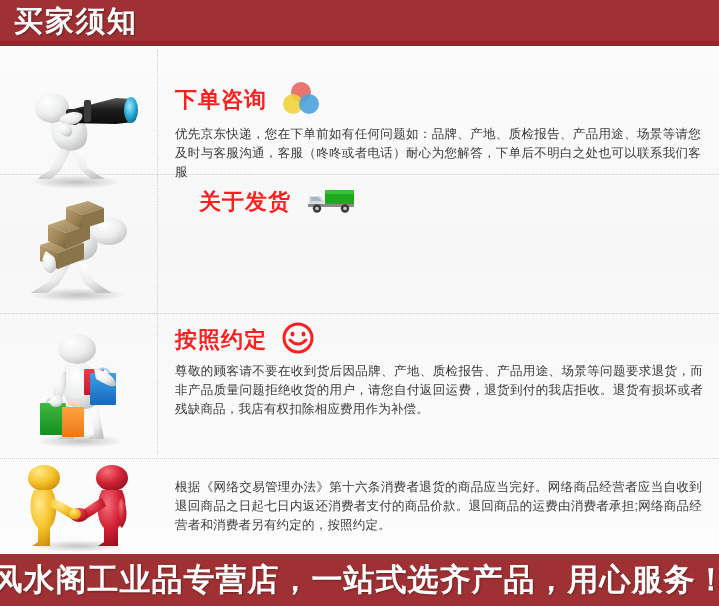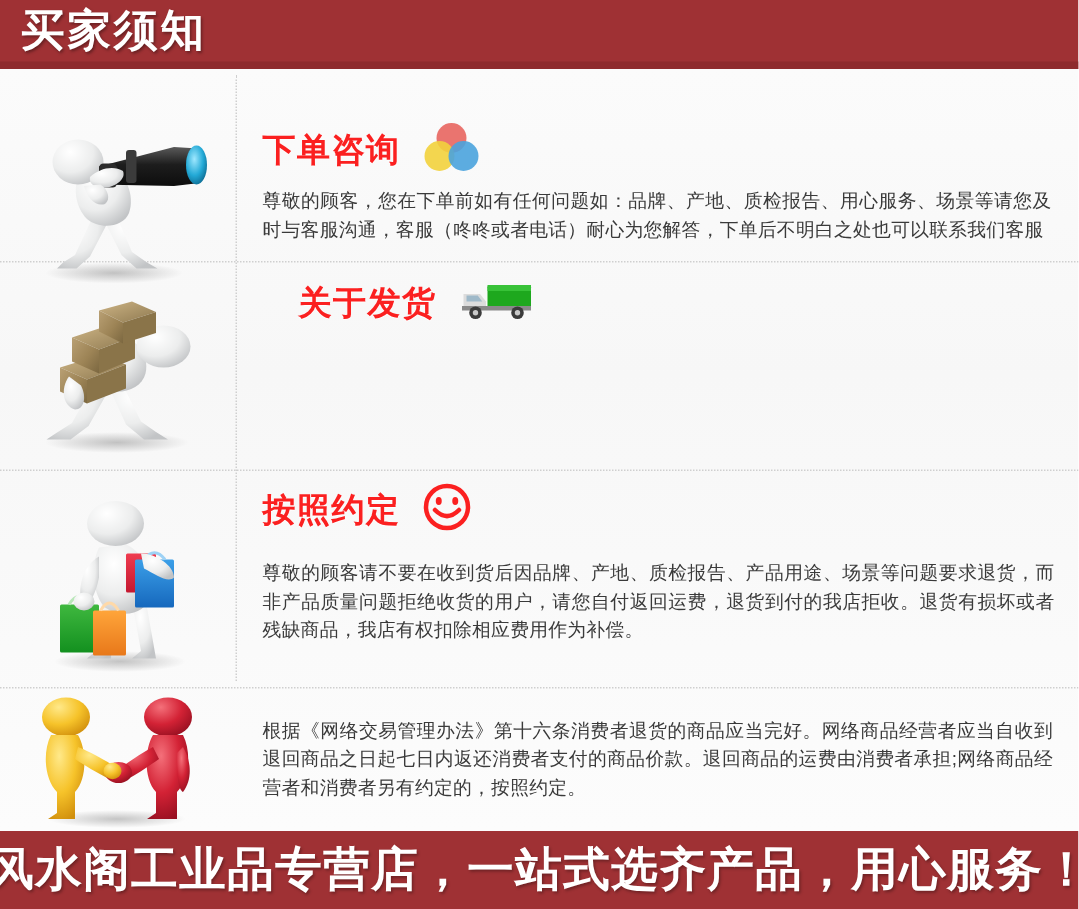--- a/index.html
+++ b/index.html
@@ -173,21 +173,21 @@
         <div class="row-head" style="margin-top:10px;">
           <span class="row-title">下单咨询</span>
           <span class="row-icon">
             <svg width="40" height="34" viewBox="0 0 40 34" aria-hidden="true">
               <circle cx="20" cy="11" r="10" fill="#e8655f" opacity=".9"></circle>
               <circle cx="12" cy="23" r="10" fill="#f2d23c" opacity=".9"></circle>
               <circle cx="28" cy="23" r="10" fill="#4aa3dd" opacity=".9"></circle>
             </svg>
           </span>
         </div>
-        <div class="row-text" style="margin-top:6px; width:530px;">尊敬的顾客，您在下单前如有任何问题如：品牌、产地、质检报告、用心服务、场景等请您及时与客服沟通，客服（咚咚或者电话）耐心为您解答，下单后不明白之处也可以联系我们客服</div>
+        <div class="row-text" style="margin-top:6px; width:530px;">优先京东快递，您在下单前如有任何问题如：品牌、产地、质检报告、产品用途、场景等请您及时与客服沟通，客服（咚咚或者电话）耐心为您解答，下单后不明白之处也可以联系我们客服</div>
       </div>
     </div>
 
     <div class="row" style="top:128px; height:139px;">
       <div class="row-art">
         <svg class="art-svg" width="150" height="125" viewBox="0 0 150 125" aria-hidden="true">
           <defs>
             <radialGradient id="clayW2" cx="35%" cy="28%" r="78%">
               <stop offset="0%" stop-color="#ffffff"></stop>
               <stop offset="58%" stop-color="#eceded"></stop>
@@ -304,21 +304,21 @@
           <span class="row-title">按照约定</span>
           <span class="row-icon">
             <svg width="34" height="34" viewBox="0 0 34 34" aria-hidden="true">
               <circle cx="17" cy="17" r="14" fill="none" stroke="#fb2020" stroke-width="3"></circle>
               <ellipse cx="11.5" cy="13" rx="2" ry="2.6" fill="#fb2020"></ellipse>
               <ellipse cx="22.5" cy="13" rx="2" ry="2.6" fill="#fb2020"></ellipse>
               <path d="M9 19 q8 8 16 0" fill="none" stroke="#fb2020" stroke-width="3" stroke-linecap="round"></path>
             </svg>
           </span>
         </div>
-        <div class="row-text" style="margin-top:14px; width:532px;">尊敬的顾客请不要在收到货后因品牌、产地、质检报告、产品用途、场景等问题要求退货，而非产品质量问题拒绝收货的用户，请您自付返回运费，退货到付的我店拒收。退货有损坏或者残缺商品，我店有权扣除相应费用作为补偿。</div>
+        <div class="row-text" style="margin-top:3px; width:532px;">尊敬的顾客请不要在收到货后因品牌、产地、质检报告、产品用途、场景等问题要求退货，而非产品质量问题拒绝收货的用户，请您自付返回运费，退货到付的我店拒收。退货有损坏或者残缺商品，我店有权扣除相应费用作为补偿。</div>
       </div>
     </div>
 
     <div class="row" style="top:412px; height:96px;">
       <div class="row-art">
         <svg class="art-svg" width="150" height="96" viewBox="0 0 150 96" aria-hidden="true">
           <defs>
             <radialGradient id="clayY" cx="35%" cy="25%" r="80%">
               <stop offset="0%" stop-color="#ffe98a"></stop>
               <stop offset="55%" stop-color="#f6c32a"></stop>

